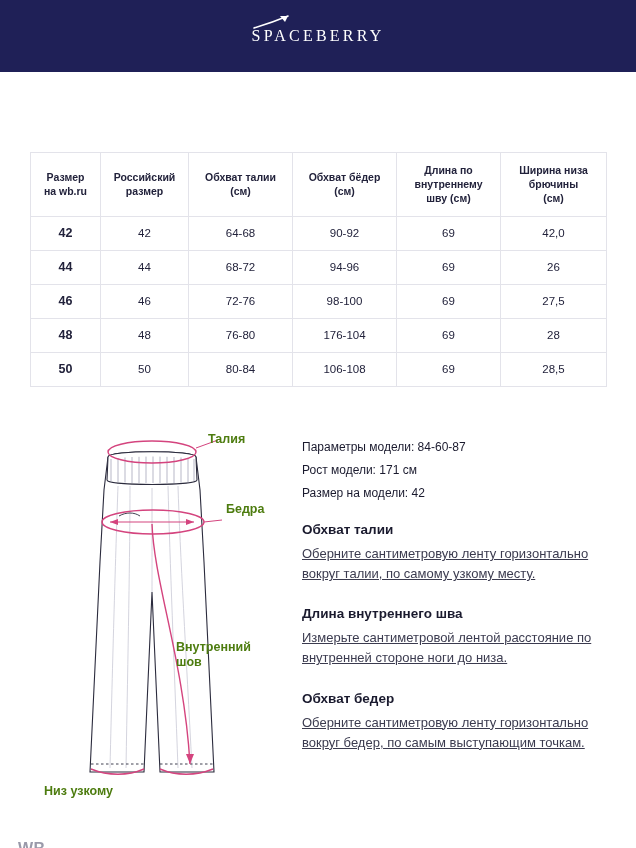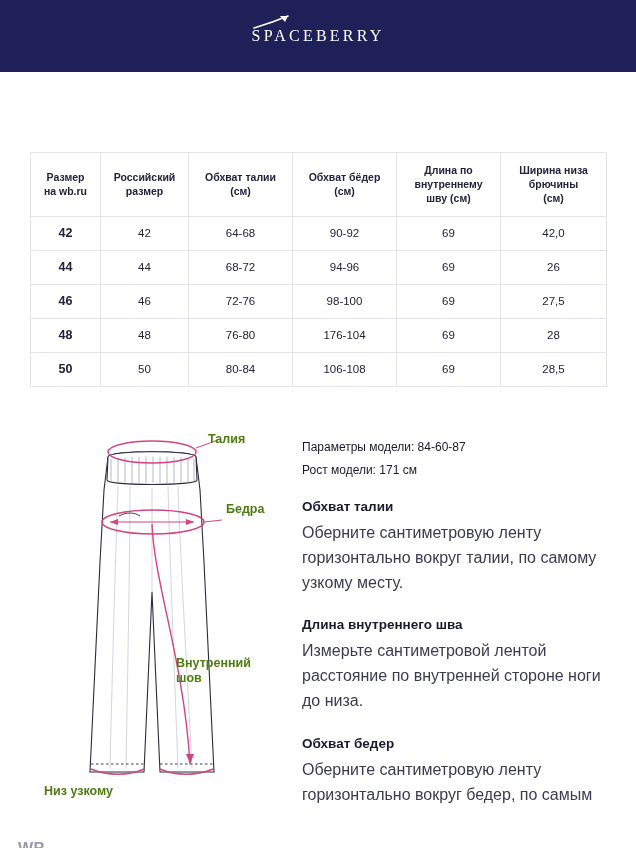--- a/index.html
+++ b/index.html
@@ -84,21 +84,21 @@
   .illus svg { display: block; }
   .label {
     position: absolute;
     font-size: 12.5px;
     font-weight: bold;
     color: #4d7c0f;
     line-height: 1.2;
   }
   .label-talia { left: 190px; top: 20px; }
   .label-bedra { left: 208px; top: 90px; }
-  .label-shov  { left: 158px; top: 244px; width: 100px; }
+  .label-shov  { left: 158px; top: 228px; width: 100px; }
   .label-niz   { left: 26px;  top: 372px; }
 
   
   .right-col {
     position: absolute;
     left: 302px; top: 440px;
     width: 310px;
   }
   .model-line {
     font-size: 12px;
@@ -107,23 +107,24 @@
     font-weight: 400;
   }
   .block { margin-top: 22px; }
   .block-title {
     font-size: 13.5px;
     font-weight: bold;
     color: #1a1a2e;
     margin-bottom: 7px;
   }
   .block-text {
-    font-size: 16px;
+    font-size: 13px;
     color: #3b3b4f;
     line-height: 1.55;
+    text-decoration: underline;
   }
 
   
   .footer {
     position: absolute;
     left: 0; bottom: 0;
     width: 636px; height: 40px;
     background: #ffffff;
     display: flex; align-items: center;
   }
@@ -287,20 +288,21 @@
 
     <div class="label label-talia">Талия</div>
     <div class="label label-bedra">Бедра</div>
     <div class="label label-shov" style="white-space: pre-line;">Внутренний<br>шов</div>
     <div class="label label-niz">Низ узкому</div>
   </div>
 
   <div class="right-col">
     <div class="model-line">Параметры модели: 84-60-87</div>
     <div class="model-line">Рост модели: 171 см</div>
+    <div class="model-line">Размер на модели: 42</div>
 
     <div class="block">
       <div class="block-title">Обхват талии</div>
       <div class="block-text">Оберните сантиметровую ленту горизонтально вокруг талии, по самому узкому месту.</div>
     </div>
 
     <div class="block">
       <div class="block-title">Длина внутреннего шва</div>
       <div class="block-text">Измерьте сантиметровой лентой расстояние по внутренней стороне ноги до низа.</div>
     </div>

